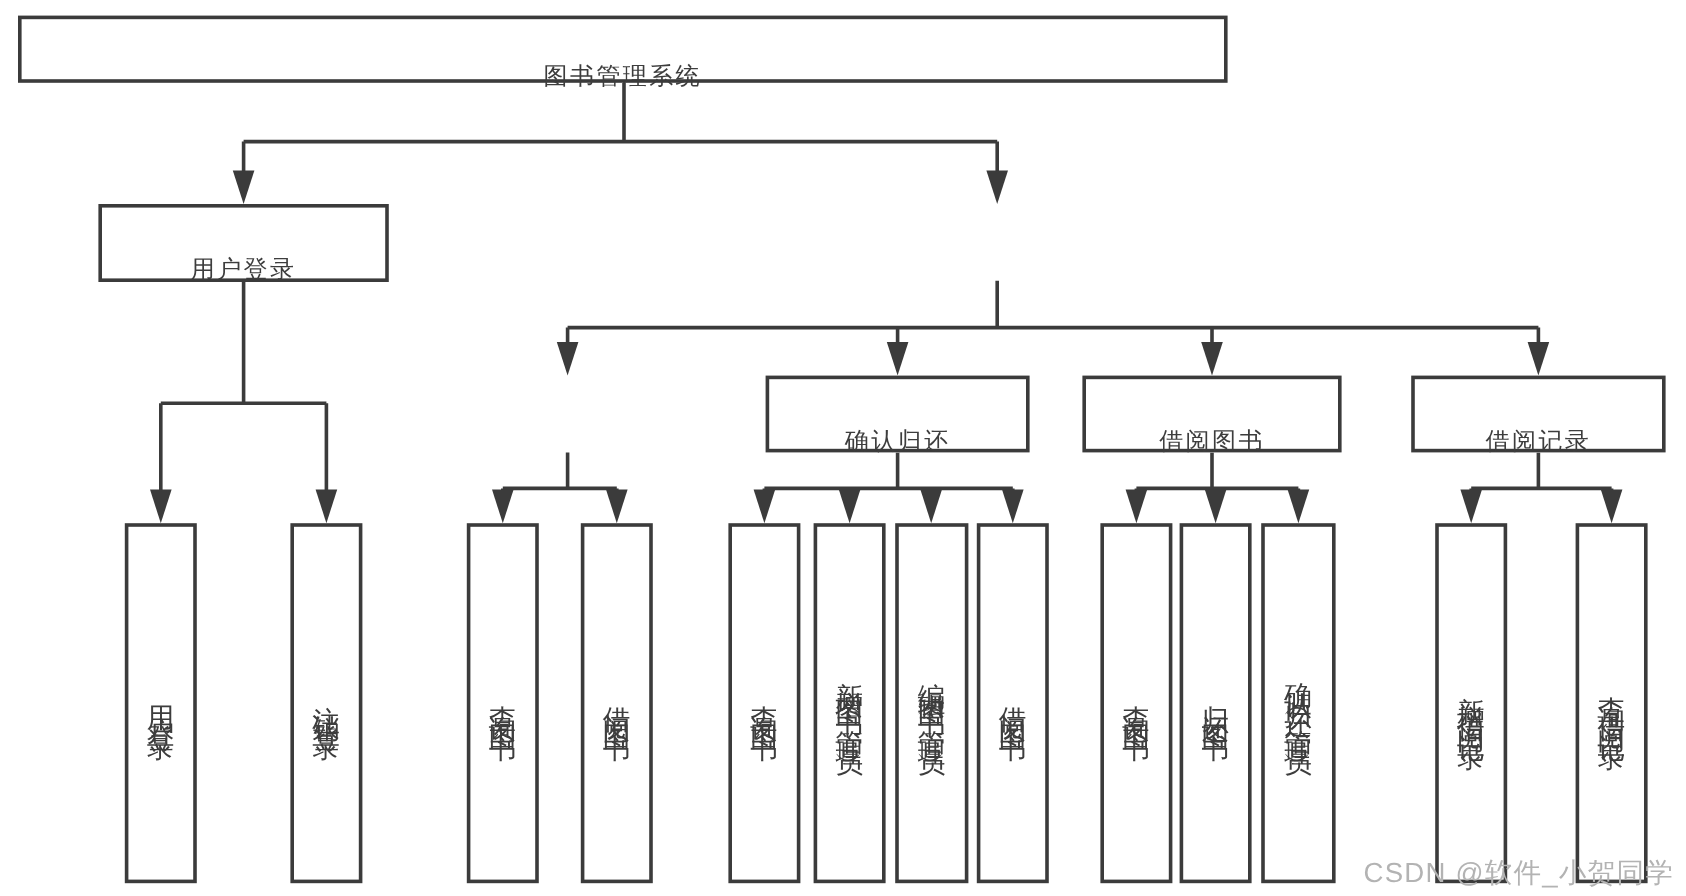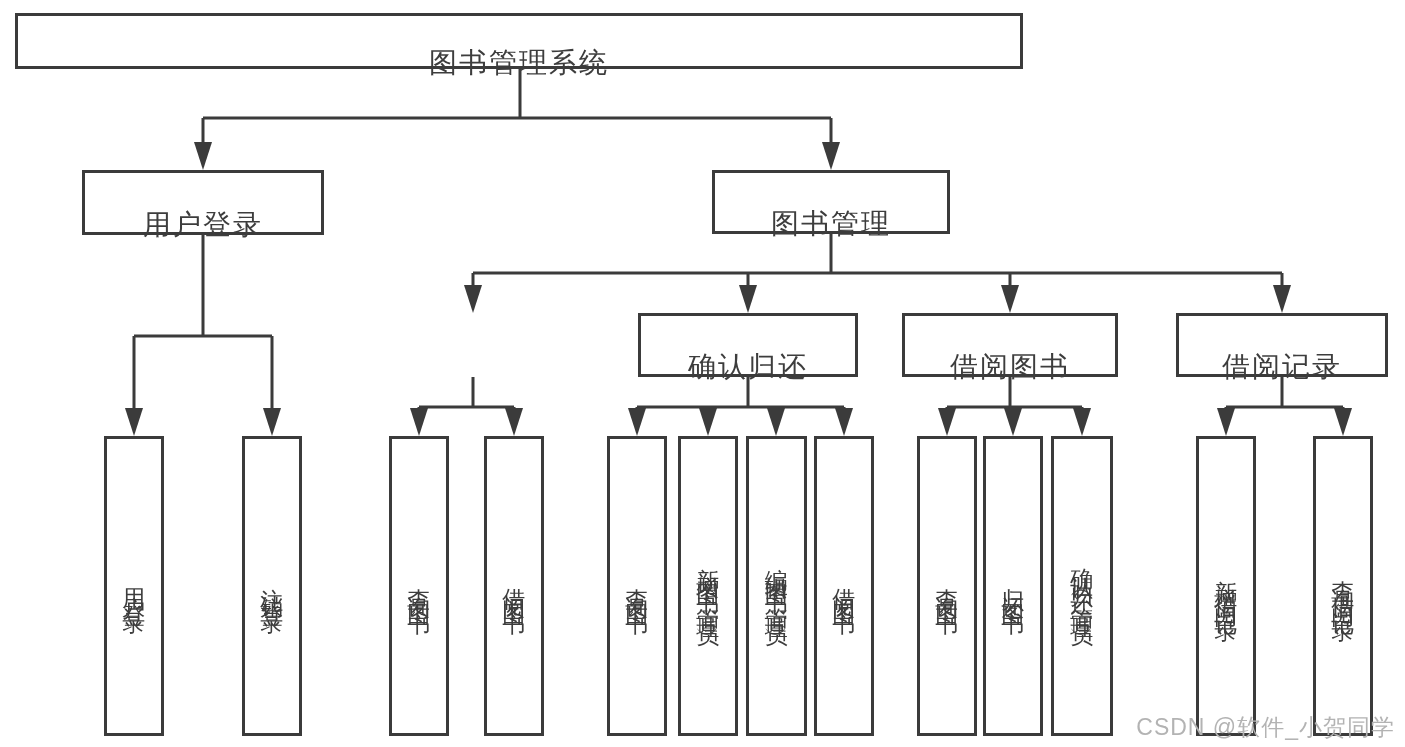--- a/index.html
+++ b/index.html
@@ -23,21 +23,21 @@
   .connectors polygon{fill:var(--line-color);stroke:none;}
   .box{
     position:absolute;z-index:2;
     box-sizing:border-box;
     border:3px solid var(--line-color);
     background:var(--bg-color);
     display:flex;align-items:center;justify-content:center;
     color:var(--text-color);
   }
   .hlabel{
-    font-size:28px;letter-spacing:2px;white-space:nowrap;margin-top:44px;
+    font-size:20px;letter-spacing:2px;white-space:nowrap;margin-top:44px;
   }
   .leaf{
     top:436px;height:300px;
   }
   .vtext{
     writing-mode:vertical-rl;
     text-orientation:mixed;
     font-size:23px;
     letter-spacing:8px;
     line-height:1.15;
@@ -100,23 +100,20 @@
     </g>
   </svg>
 
   <div class="box" style="left:15px;top:13px;width:1008px;height:56px">
     <span class="hlabel">图书管理系统</span>
   </div>
 
   <div class="box" style="left:82px;top:170px;width:242px;height:65px">
     <span class="hlabel">用户登录</span>
   </div>
-  <div class="box" style="left:712px;top:170px;width:238px;height:64px">
-    <span class="hlabel">图书管理</span>
-  </div>
 
   <div class="box" style="left:638px;top:313px;width:220px;height:64px">
     <span class="hlabel">确认归还</span>
   </div>
   <div class="box" style="left:902px;top:313px;width:216px;height:64px">
     <span class="hlabel">借阅图书</span>
   </div>
   <div class="box" style="left:1176px;top:313px;width:212px;height:64px">
     <span class="hlabel">借阅记录</span>
   </div>

